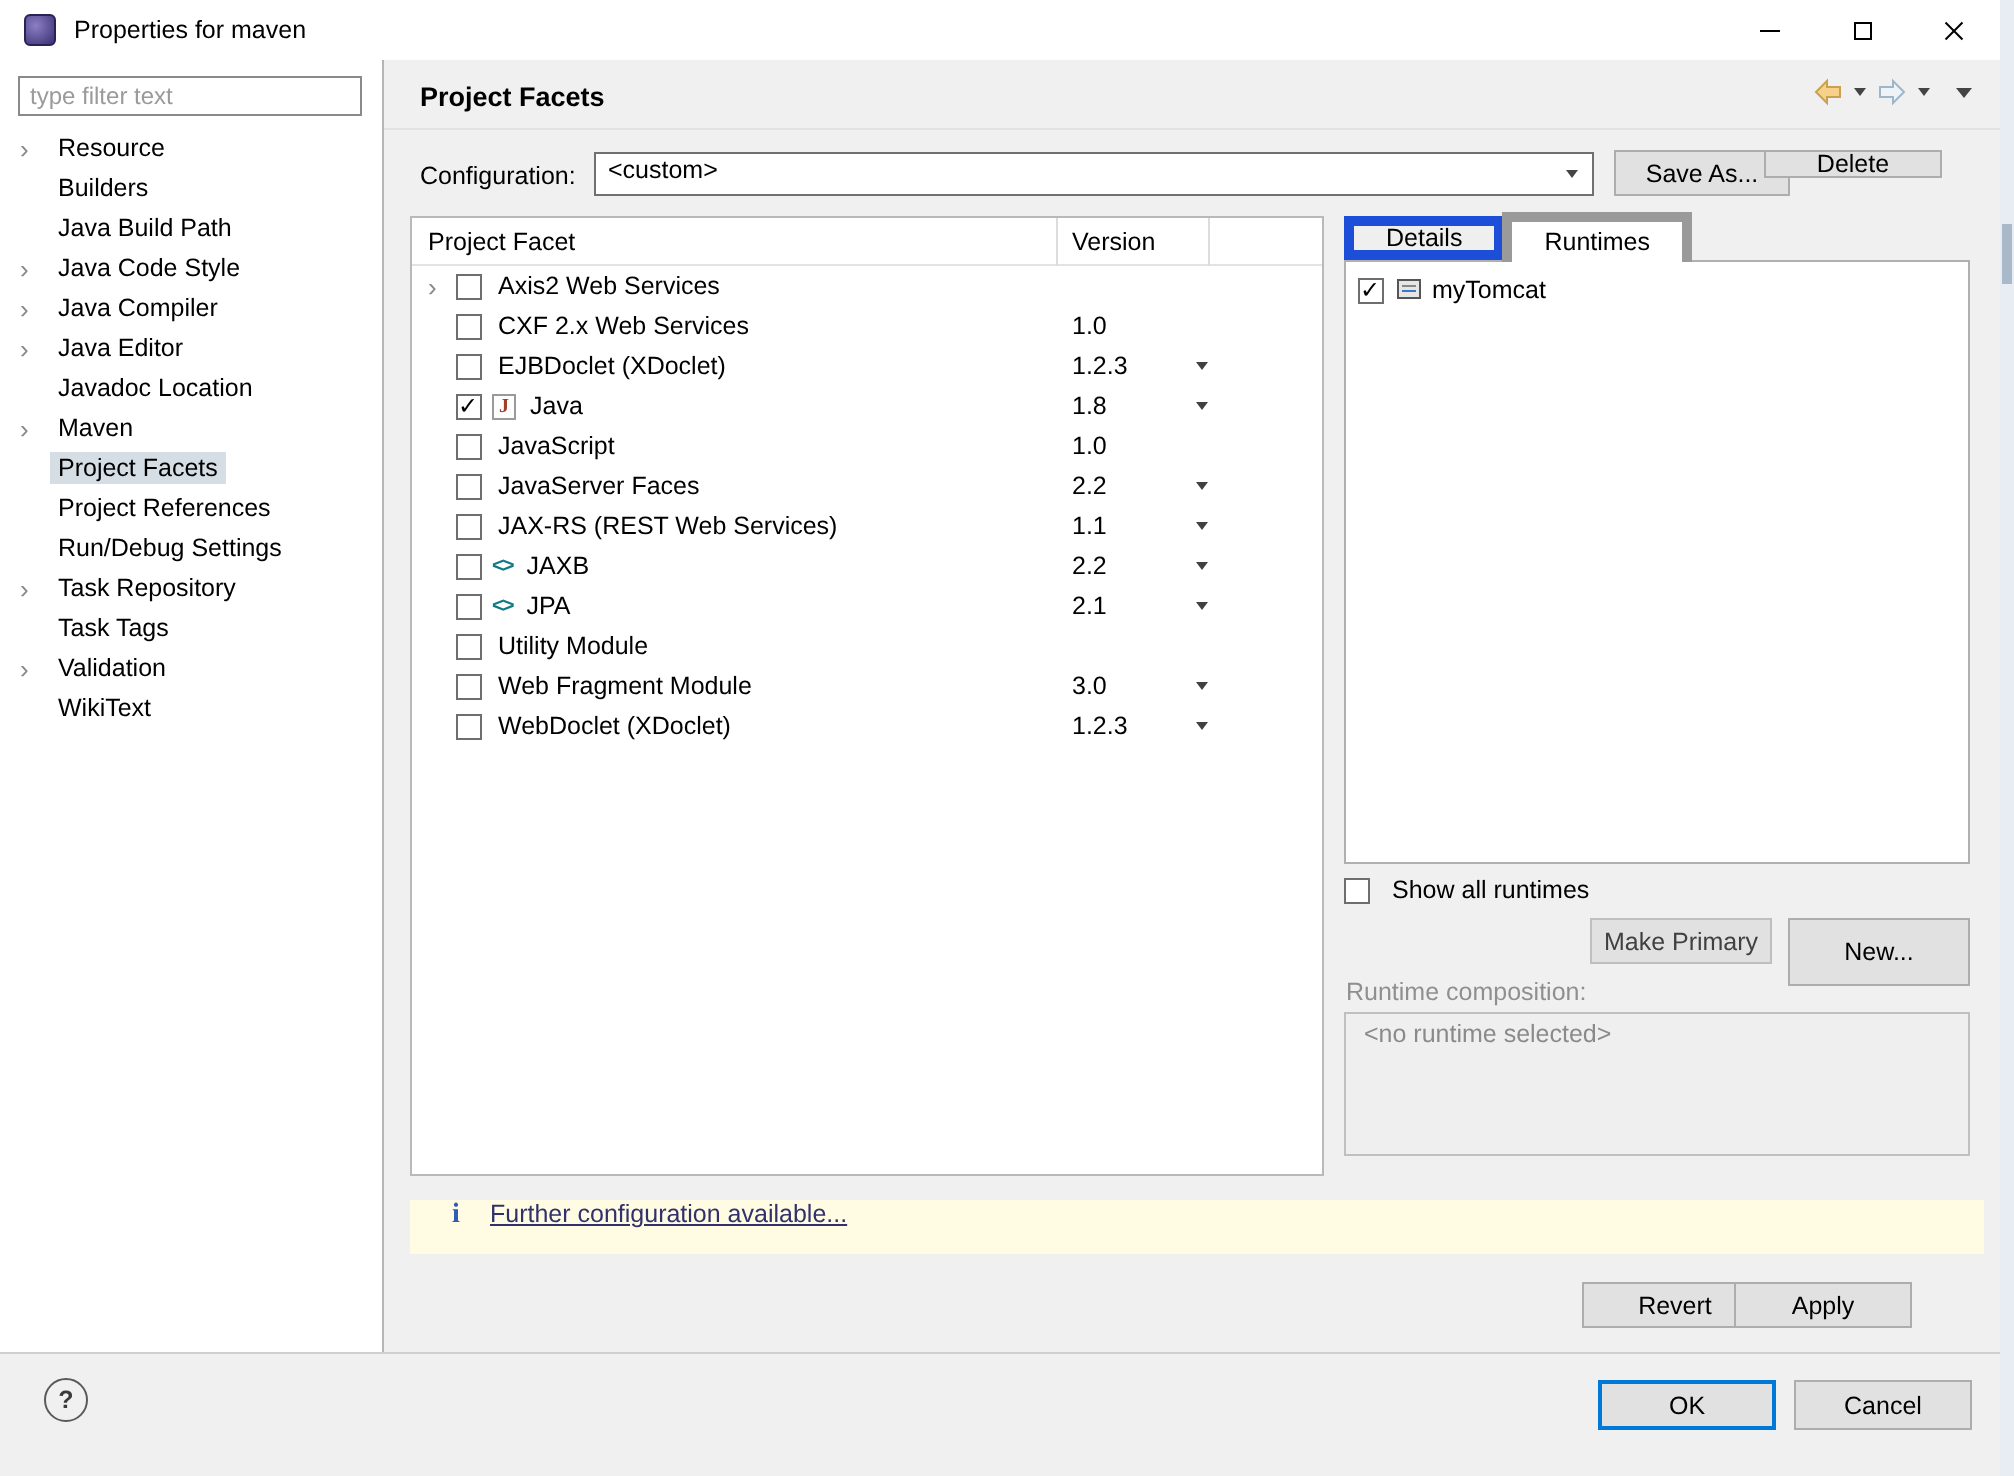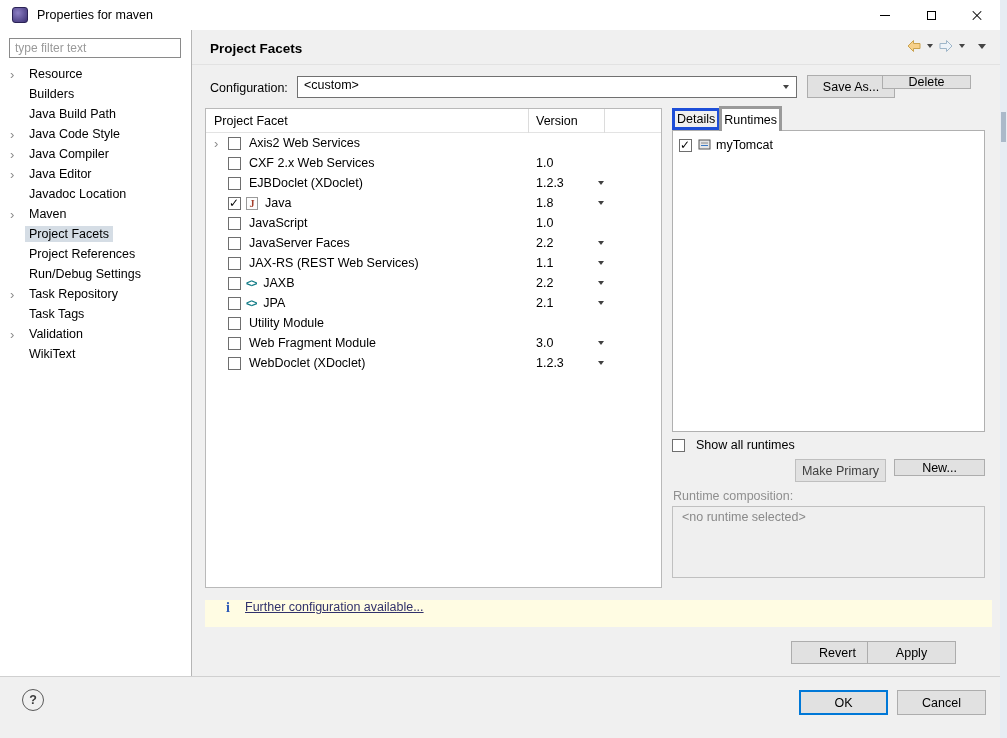--- a/index.html
+++ b/index.html
@@ -61,30 +61,30 @@
   .icon-java::before{content:"J";font-family:"Liberation Serif",serif;font-weight:bold;font-size:10px;color:#a33d2a}
   .icon-xml{display:flex;align-items:center}
   .icon-xml::before{content:"<>";color:#0e7a85;font-weight:bold;font-size:10.5px;letter-spacing:-1px}
   .fname{padding:1px 3px;white-space:nowrap}
   .fname.hl{background:#d0e2f2;outline:1px dotted #8aa0b5}
   .fver{position:absolute;left:330px}
   .vcaret{position:absolute;left:392px;top:8px;width:0;height:0;border-left:3.5px solid transparent;border-right:3.5px solid transparent;border-top:4px solid #404040}
 
   
   .rt-tabs{position:absolute;left:480px;top:76px;height:24px;display:flex;align-items:flex-end}
-  .tab{height:22px;padding:0 2px;display:flex;align-items:center;border:3px solid #1d4ed8;background:#efefef;margin-right:-1px}
+  .tab{height:22px;padding:0 16px;display:flex;align-items:center;border:5px solid #1d4ed8;background:#efefef;margin-right:-1px}
   .tab.active{height:25px;background:#fff;border-color:#9a9a9a;border-bottom:none;position:relative;z-index:3;margin-bottom:-1px}
   .rt-list{position:absolute;left:480px;top:100px;width:313px;height:302px;background:#fff;border:1px solid #b0b0b0;z-index:1}
   .rt-item{height:20px;display:flex;align-items:center;padding-left:6px;margin-top:4px}
   .rt-item .cb{margin-right:6px}
   .server-icon{margin-right:4px;flex:none;display:flex}
   .rt-name{white-space:nowrap}
   .showall{position:absolute;left:480px;top:408px;display:flex;align-items:center;gap:6px}
   .make-primary-btn{position:absolute;left:603px;top:429px;width:91px;height:23px;color:#404040;border-color:#bfbfbf}
-  .new-btn{position:absolute;left:702px;top:429px;width:91px;height:17px}
+  .new-btn{position:absolute;left:702px;top:429px;width:91px;height:34px}
   .comp-label{position:absolute;left:481px;top:459px;color:#8f8f8f}
   .comp-box{position:absolute;left:480px;top:476px;width:313px;height:72px;background:#efefef;border:1px solid #c0c0c0;padding:3px 9px;color:#8a8a8a}
 
   
   .info-bar{position:absolute;left:13px;top:570px;width:787px;height:27px;background:#fffce3;display:flex;align-items:flex-start;padding-left:14px}
   .info-icon{width:18px;flex:none;display:flex;justify-content:center}
   .info-icon::before{content:"i";font-family:"Liberation Serif",serif;font-weight:bold;font-size:14px;color:#2f5bb7}
   .info-link{margin-left:8px;color:#31316b;text-decoration:underline;cursor:pointer}
 
   .revert-btn{position:absolute;left:599px;top:611px;width:93px;height:23px}

